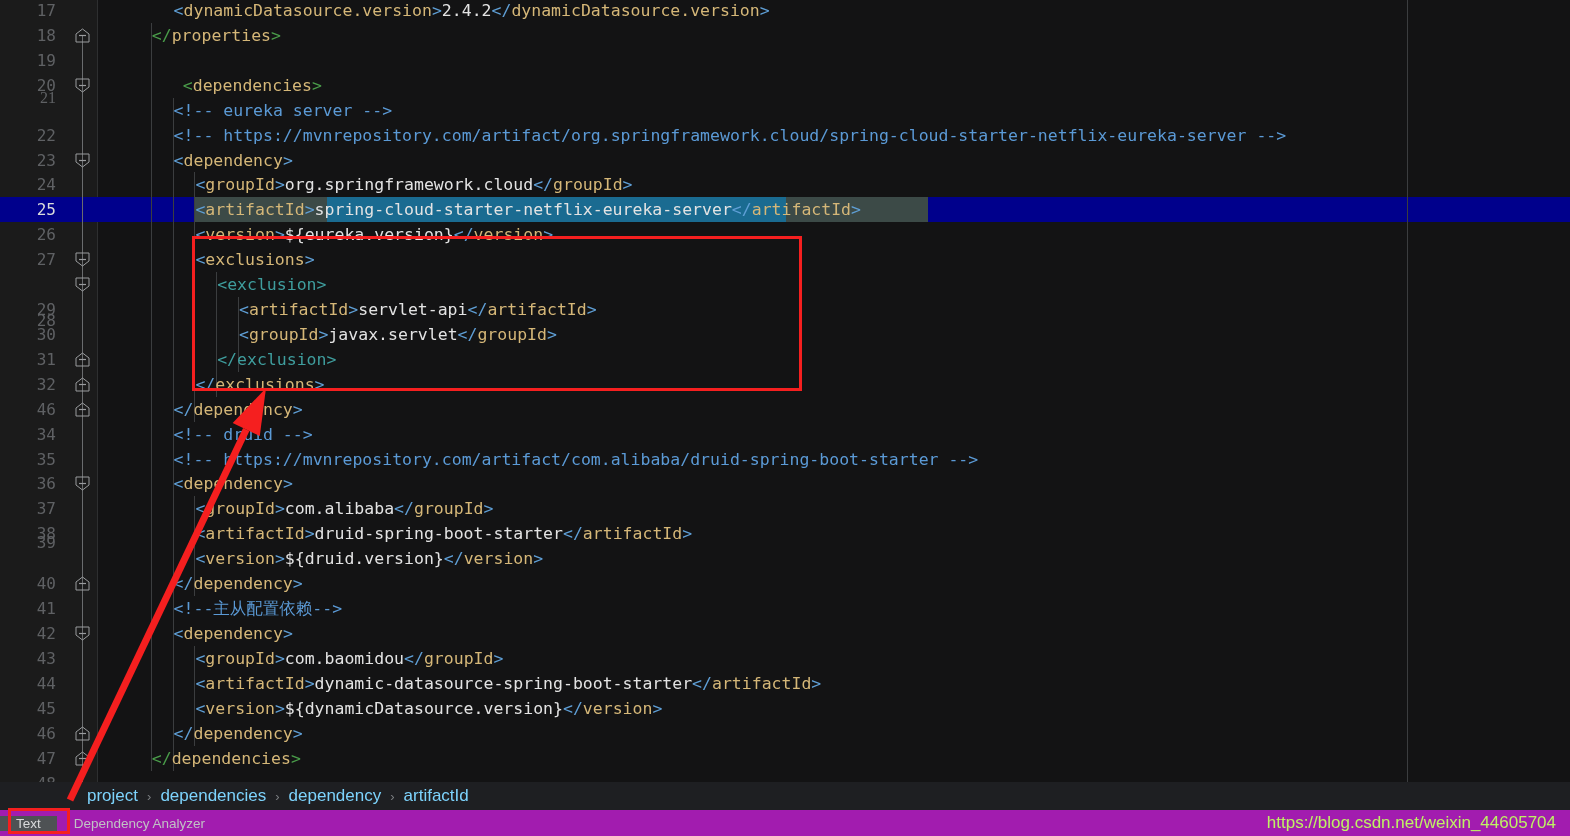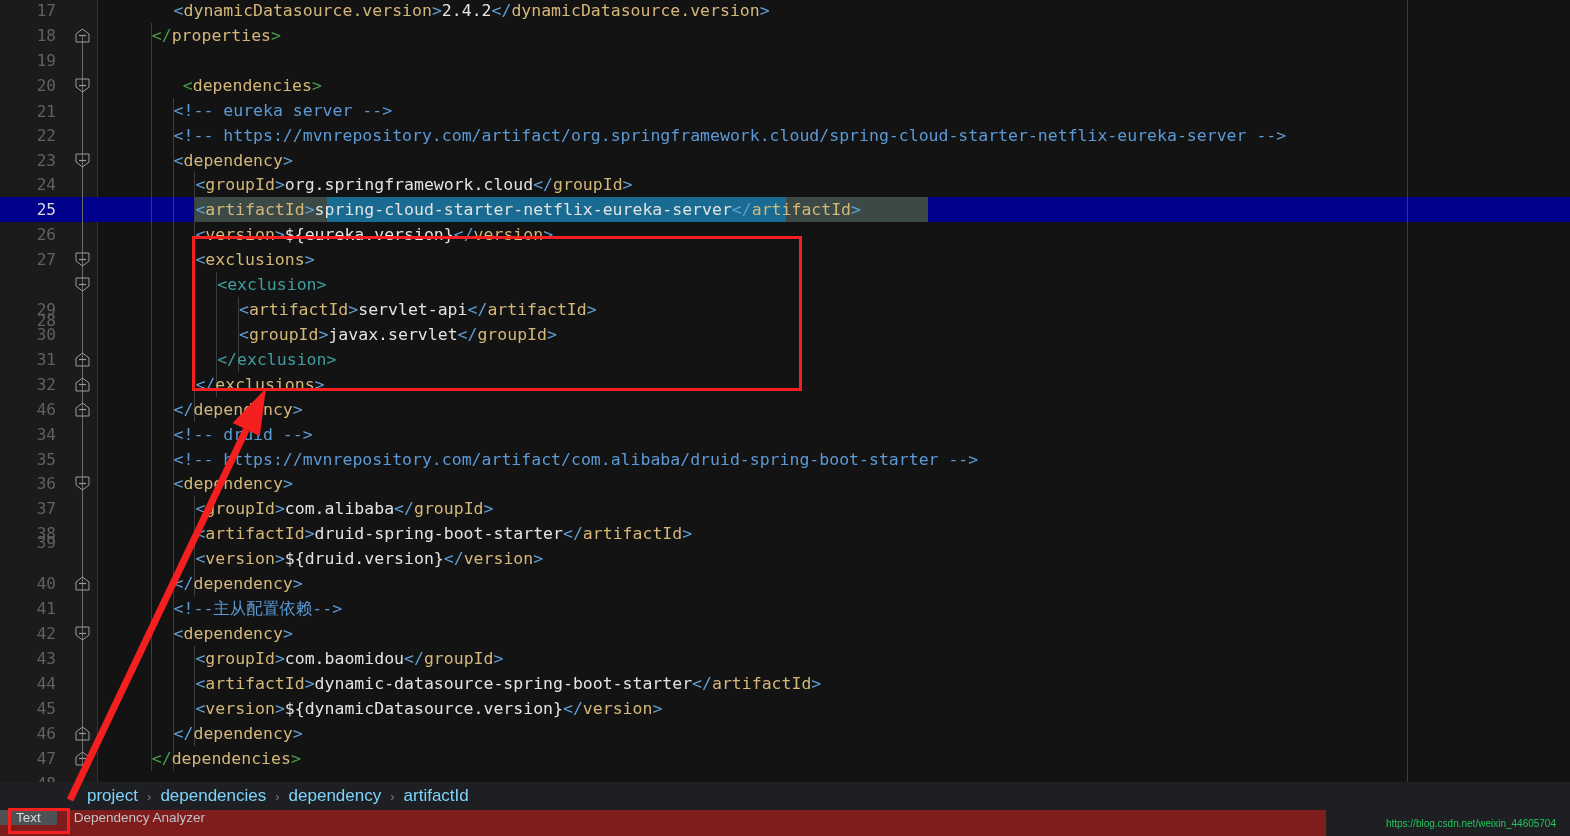--- a/index.html
+++ b/index.html
@@ -104,37 +104,37 @@
     font-family:"Liberation Sans", sans-serif;
     font-size:13px; color:#7c7f82; padding:0 6px;
   }
   .bc-left-edge{
     position:absolute; left:68px; top:782px; width:1px; height:28px;
     background:#2e2f30;
   }
 
   
   .tabbar{
-    position:absolute; left:0; top:810px; width:1326px; height:26px;
-    background:#7f1d1d; display:flex; align-items:flex-start;
+    position:absolute; left:0; top:810px; width:1570px; height:26px;
+    background:#a21caf; display:flex; align-items:center;
   }
   .tab{
     display:flex; align-items:center; padding:0 16px;
     font-family:"Liberation Sans", sans-serif;
     font-size:13.5px; color:#c0c2c4;
   }
   .tab.active{ background:#4e5254; color:#d9dadb; }
   .tab-div{
     width:1px; background:#2b2d2e; margin:4px 0;
   }
   .watermark{
     position:absolute; right:14px; top:810px; height:26px;
     display:flex; align-items:center;
     font-family:"Liberation Sans", sans-serif;
-    font-size:10px; color:#22c55e;
+    font-size:17px; color:#bef264;
   }
 
   
   .anno-box{
     position:absolute; border:3px solid #f51f1f; pointer-events:none;
   }
   .anno-arrow{
     position:absolute; left:0; top:0; width:1570px; height:836px;
     pointer-events:none;
   }
@@ -167,21 +167,21 @@
       </div>
     <div class="margin-guide" style="left:1407px"></div>
     <div id="layer-lines">
         <div class="lnum" style="top: -2px;">17</div>
         <div class="crow" style="top: -2px; left: 173.6px;"><span class="pnc">&lt;</span><span class="tag">dynamicDatasource.version</span><span class="pnc">&gt;</span><span class="txt">2.4.2</span><span class="pnc">&lt;/</span><span class="tag">dynamicDatasource.version</span><span class="pnc">&gt;</span></div>
         <div class="lnum" style="top: 22.92px;">18</div>
         <div class="crow" style="top: 22.92px; left: 151.8px;"><span class="grn">&lt;/</span><span class="tag">properties</span><span class="grn">&gt;</span></div>
         <div class="lnum" style="top: 47.84px;">19</div>
         <div class="lnum" style="top: 72.76px;">20</div>
         <div class="crow" style="top: 72.76px; left: 151.8px; margin-left: 31px;"><span class="grn">&lt;</span><span class="tag">dependencies</span><span class="grn">&gt;</span></div>
-        <div class="lnum" style="top: 99px;">21</div>
+        <div class="lnum" style="top: 85px; font-family: Liberation Serif, serif;">21</div>
         <div class="crow" style="top: 97.68px; left: 173.6px;"><span class="cmt">&lt;!-- eureka server --&gt;</span></div>
         <div class="lnum" style="top: 122.6px;">22</div>
         <div class="crow" style="top: 122.6px; left: 173.6px;"><span class="cmt">&lt;!-- https://mvnrepository.com/artifact/org.springframework.cloud/spring-cloud-starter-netflix-eureka-server --&gt;</span></div>
         <div class="lnum" style="top: 147.52px;">23</div>
         <div class="crow" style="top: 147.52px; left: 173.6px;"><span class="pnc">&lt;</span><span class="tag">dependency</span><span class="pnc">&gt;</span></div>
         <div class="lnum" style="top: 172.44px;">24</div>
         <div class="crow" style="top: 172.44px; left: 195.4px;"><span class="pnc">&lt;</span><span class="tag">groupId</span><span class="pnc">&gt;</span><span class="txt">org.springframework.cloud</span><span class="pnc">&lt;/</span><span class="tag">groupId</span><span class="pnc">&gt;</span></div>
         <div class="lnum cur" style="top: 197.36px;">25</div>
         <div class="crow" style="top: 197.36px; left: 195.4px;"><span class="pnc">&lt;</span><span class="tag">artifactId</span><span class="pnc">&gt;</span><span class="txt">spring-cloud-starter-netflix-eureka-server</span><span class="pnc">&lt;/</span><span class="tag">artifactId</span><span class="pnc">&gt;</span></div>
         <div class="lnum" style="top: 222.28px;">26</div>

